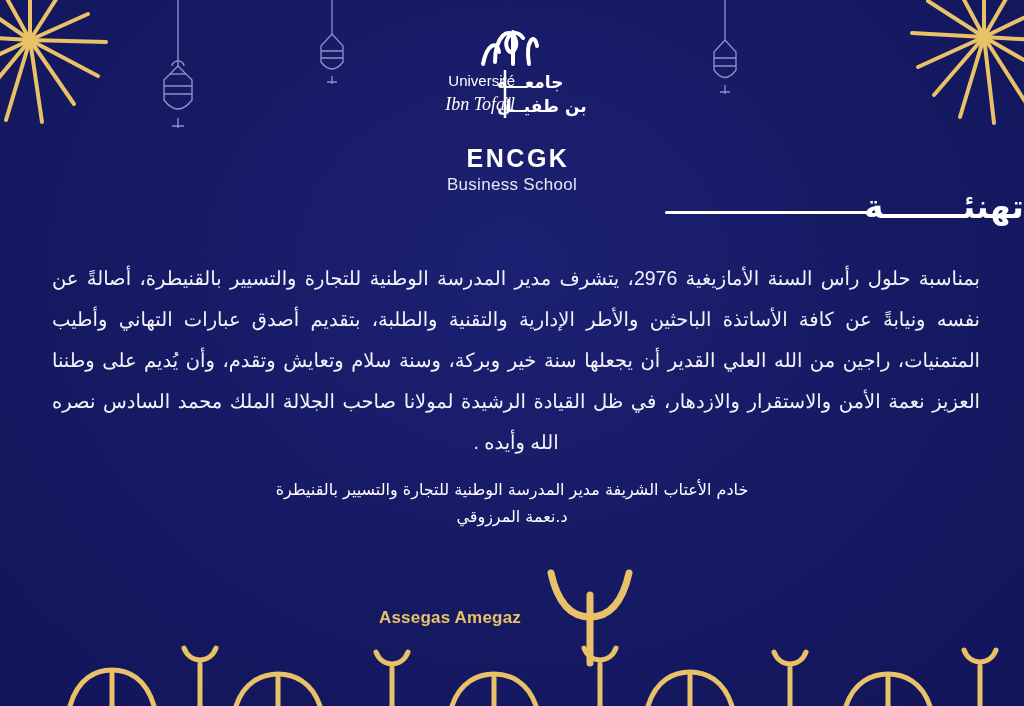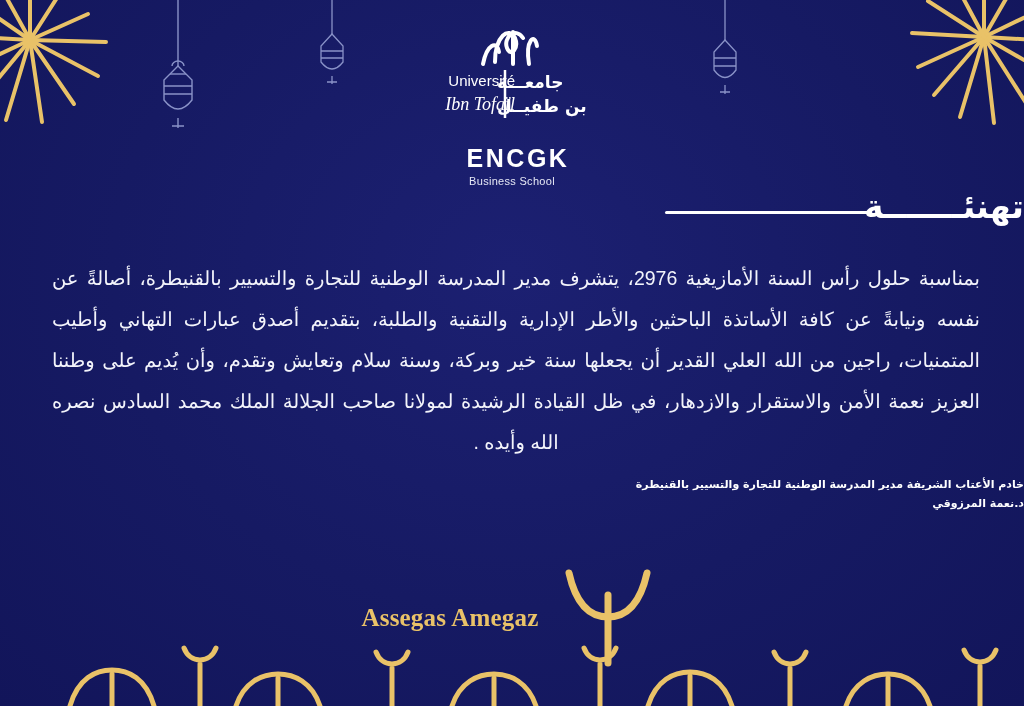--- a/index.html
+++ b/index.html
@@ -36,21 +36,21 @@
     margin-top: 6px;
     font-size: 25px;
     font-weight: 700;
     letter-spacing: 2.5px;
     color: #ffffff;
     font-family: "Liberation Sans", sans-serif;
     margin-left: 12px;
   }
   .logo-sub {
     margin-top: 2px;
-    font-size: 11px;
+    font-size: 17px;
     color: #e6e8f5;
     font-family: "Liberation Sans", sans-serif;
     letter-spacing: .3px;
   }
 
   
   .title-row {
     position: absolute;
     top: 190px; left: 0; right: 0;
     display: flex;
@@ -94,43 +94,42 @@
 
   
   .sign {
     position: absolute;
     top: 476px;
     left: 0; right: 0;
     text-align: center;
     direction: rtl;
   }
   .sign-line {
-    font-size: 11px;
-    font-weight: 700;
+    font-size: 16px;
+    font-weight: 400;
     color: #ffffff;
     line-height: 1.7;
-    text-align: right;
   }
 
   
   .greet {
     position: absolute;
     top: 565px;
     left: 0; right: 0;
     display: flex;
     align-items: center;
     justify-content: center;
     direction: ltr;
     gap: 14px;
   }
   .greet-text {
-    font-size: 25px;
+    font-size: 17px;
     font-weight: 700;
     color: #e9c268;
-    font-family: Liberation Serif, serif;
+    font-family: Liberation Sans, sans-serif;
     letter-spacing: .2px;
   }
   .yaz { display: block; }
 
   
   .bottom-strip {
     position: absolute;
     left: 0; right: 0; bottom: 0;
     height: 72px;
     overflow: hidden;

